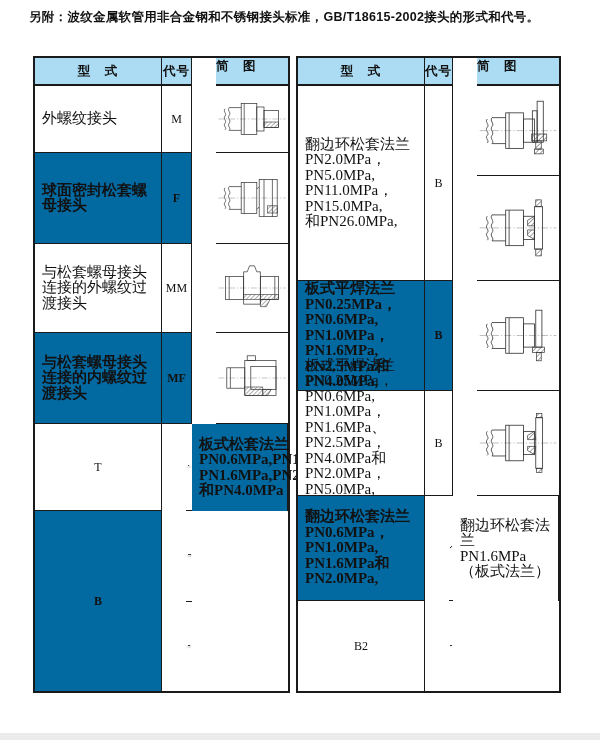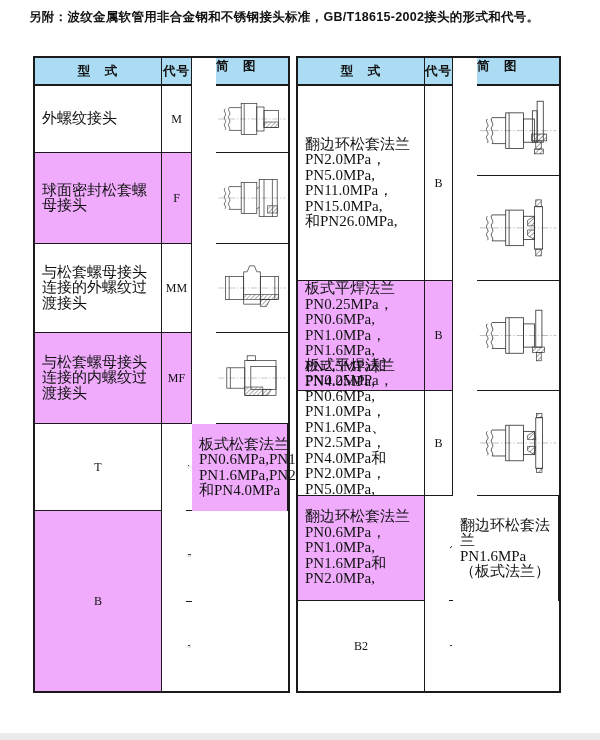--- a/index.html
+++ b/index.html
@@ -36,21 +36,21 @@
     font-size:12.5px;font-weight:bold;letter-spacing:1px;
     border-bottom:2px solid #1a1a1a;
   }
   .t{
     padding:4px 7px;font-size:15px;line-height:15.5px;
     white-space:pre-line;justify-content:flex-start;text-align:left;
   }
   .k{justify-content:center;font-size:12px;}
   .d{border-right:none;padding:0;display:block;margin-left:24px;}
   .nb{border-bottom:none;}
-  .hl{background:#f0abfc;}
+  .hl{background:#0369a1;font-weight:bold;}
   .split{display:flex;flex-direction:column;height:100%;}
   .sub{flex:1 1 50%;border-bottom:1px solid #1a1a1a;min-height:0;}
   .sub:last-child{border-bottom:none;}
   .r1a{flex:0 0 46%;} .r1b{flex:1 1 54%;}
   .diagbox{width:100%;height:100%;display:block;}
   .page-edge{position:absolute;left:0;bottom:0;width:600px;height:7px;background:#ebebeb;}
   svg .o{fill:none;stroke:#333;stroke-width:1.2;}
   svg .ho{fill:url(#hatch);stroke:#333;stroke-width:1;}
   svg .cl{stroke:#888;stroke-width:0.8;stroke-dasharray:10 3 2 3;fill:none;}
 </style>

